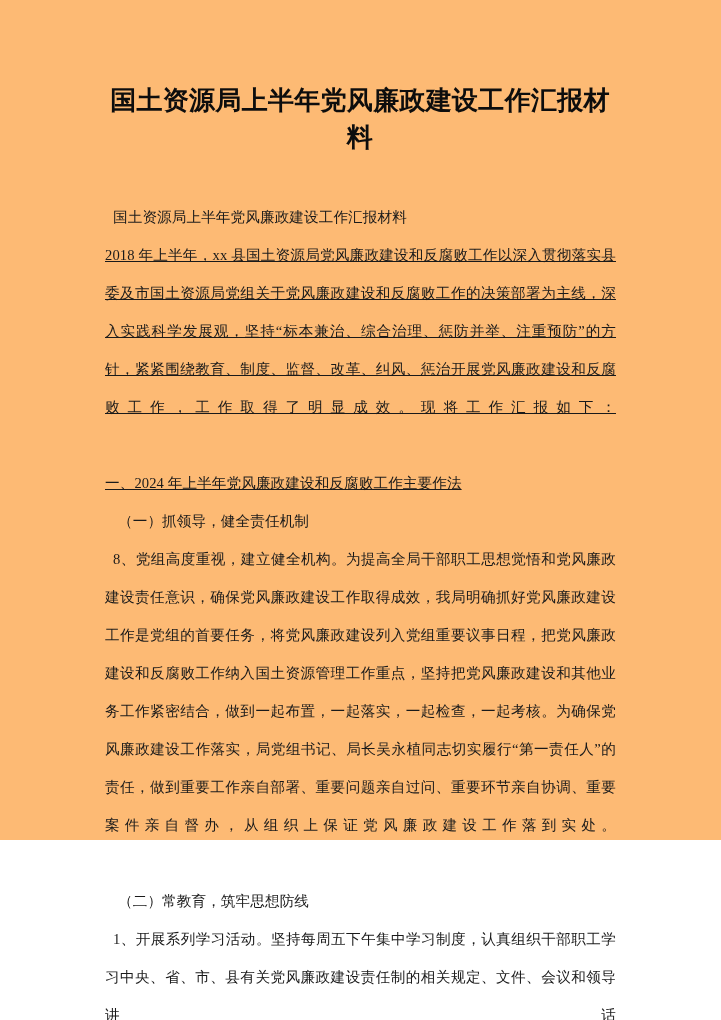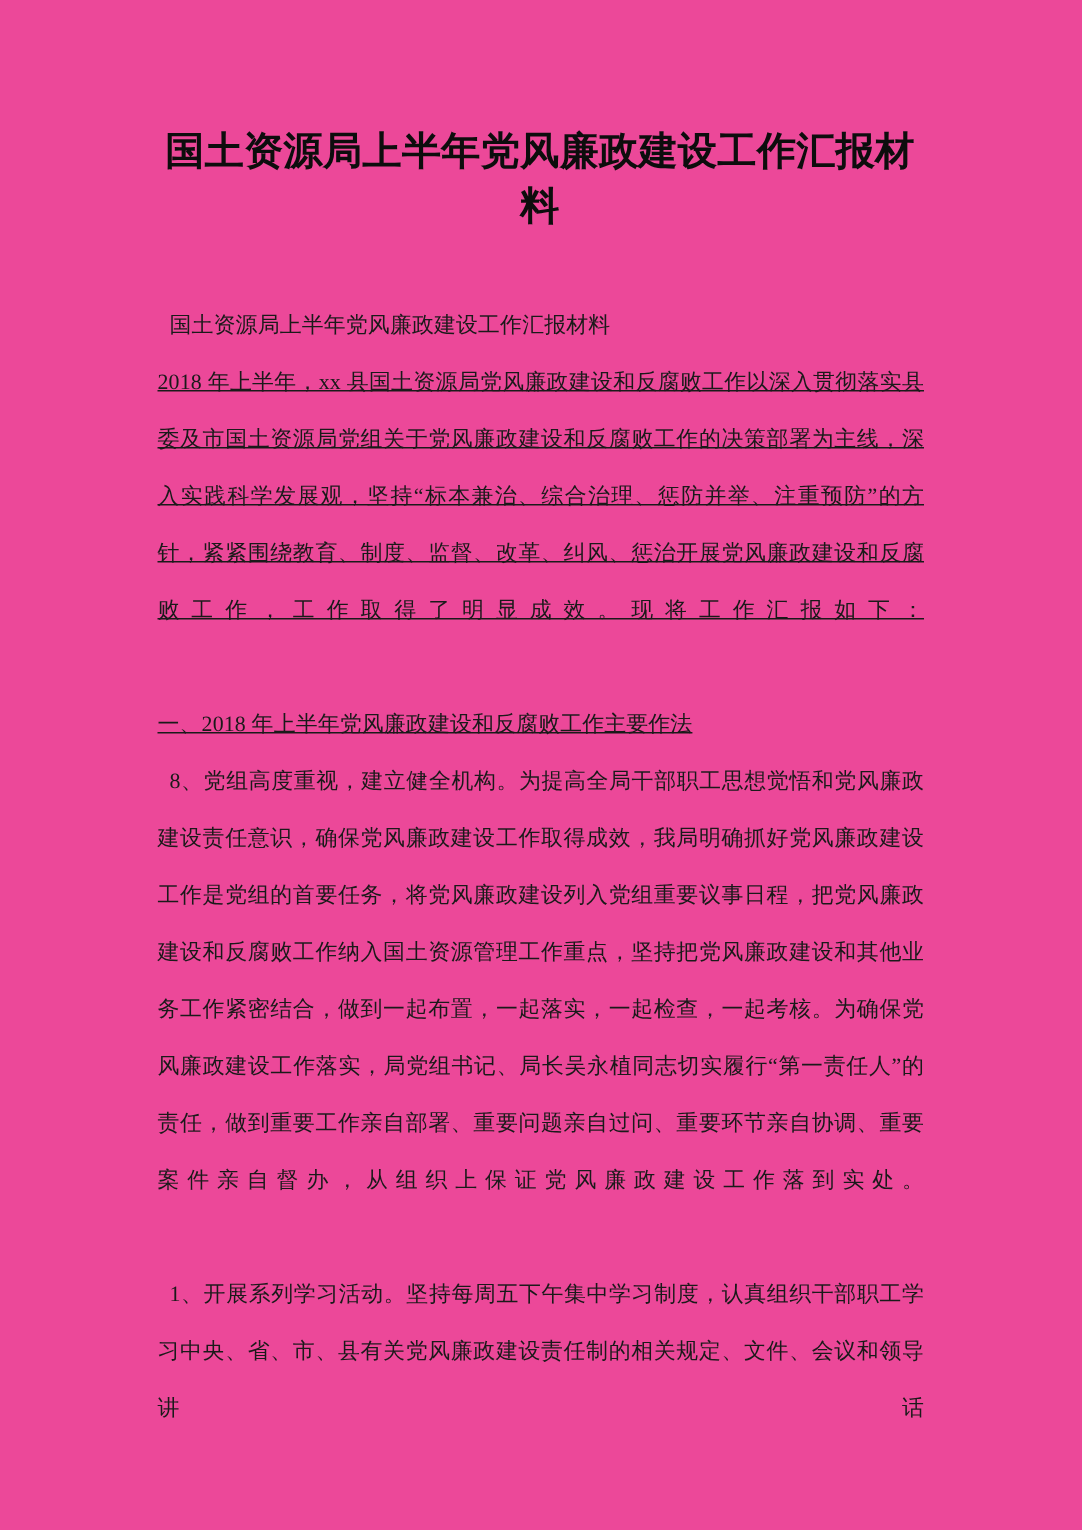--- a/index.html
+++ b/index.html
@@ -10,22 +10,22 @@
     width: 721px;
     height: 1020px;
     background: #ffffff;
     font-family: "Liberation Serif", "DejaVu Serif", serif;
     color: #1a1a1a;
     overflow: hidden;
   }
   .page {
     position: relative;
     width: 721px;
-    height: 1020px;
-    background: #ec4899;
+    height: 840px;
+    background: #fdba74;
     box-sizing: border-box;
   }
   .doc-title {
     position: absolute;
     left: 105px;
     top: 82px;
     width: 510px;
     text-align: center;
     font-size: 26px;
     font-weight: bold;
@@ -67,23 +67,25 @@
 <div class="page">
 
   <div class="doc-title">国土资源局上半年党风廉政建设工作汇报材料</div>
 
   <div class="body-block">
 
     <p class="para indent-sm no-stretch">国土资源局上半年党风廉政建设工作汇报材料</p>
 
     <p class="para indent-none">2018 年上半年，xx 县国土资源局党风廉政建设和反腐败工作以深入贯彻落实县委及市国土资源局党组关于党风廉政建设和反腐败工作的决策部署为主线，深入实践科学发展观，坚持“标本兼治、综合治理、惩防并举、注重预防”的方针，紧紧围绕教育、制度、监督、改革、纠风、惩治开展党风廉政建设和反腐败工作，工作取得了明显成效。现将工作汇报如下：</p>
 
-    <p class="para indent-none no-stretch">一、2018 年上半年党风廉政建设和反腐败工作主要作法</p>
+    <p class="para indent-none no-stretch">一、2024 年上半年党风廉政建设和反腐败工作主要作法</p>
 
+    <p class="para indent-md no-stretch">（一）抓领导，健全责任机制</p>
 
     <p class="para indent-sm">8、党组高度重视，建立健全机构。为提高全局干部职工思想觉悟和党风廉政建设责任意识，确保党风廉政建设工作取得成效，我局明确抓好党风廉政建设工作是党组的首要任务，将党风廉政建设列入党组重要议事日程，把党风廉政建设和反腐败工作纳入国土资源管理工作重点，坚持把党风廉政建设和其他业务工作紧密结合，做到一起布置，一起落实，一起检查，一起考核。为确保党风廉政建设工作落实，局党组书记、局长吴永植同志切实履行“第一责任人”的责任，做到重要工作亲自部署、重要问题亲自过问、重要环节亲自协调、重要案件亲自督办，从组织上保证党风廉政建设工作落到实处。</p>
 
+    <p class="para indent-md no-stretch">（二）常教育，筑牢思想防线</p>
 
     <p class="para indent-sm">1、开展系列学习活动。坚持每周五下午集中学习制度，认真组织干部职工学习中央、省、市、县有关党风廉政建设责任制的相关规定、文件、会议和领导讲话</p>
 
   </div>
 
 </div>
 
 </body></html>

